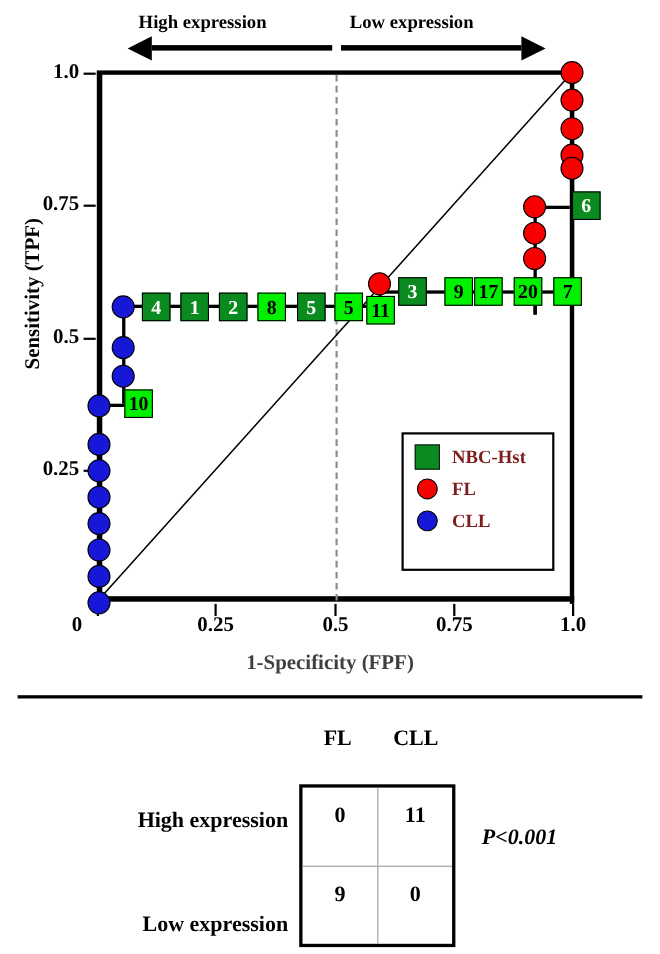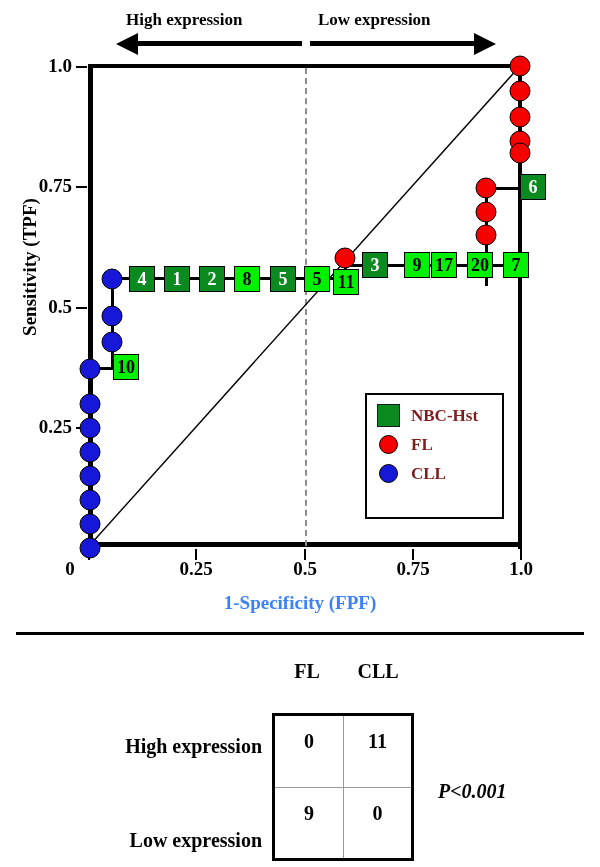--- a/index.html
+++ b/index.html
@@ -122,21 +122,21 @@
     transform: translateY(-50%);
   }
   #xaxis-title {
     position: absolute;
     top: 592px;
     left: 0;
     width: 600px;
     text-align: center;
     font-size: 19px;
     font-weight: bold;
-    color: #3b82f6;
+    color: #404040;
   }
   #yaxis-title {
     position: absolute;
     left: -120px;
     top: 256px;
     width: 300px;
     text-align: center;
     font-size: 19px;
     font-weight: bold;
     color: #000;
@@ -270,21 +270,20 @@
   }
   #pvalue {
     position: absolute;
     left: 438px;
     top: 750px;
     font-size: 20px;
     font-weight: bold;
     font-style: italic;
     color: #000;
     white-space: nowrap;
-    margin-top: 30px;
   }
 </style>
 </head>
 <body>
 
 <div id="root">
 
   <div class="dir-label" style="left:126px; top:10px;">High expression</div>
   <div class="dir-label" style="left:318px; top:10px;">Low expression</div>
 

